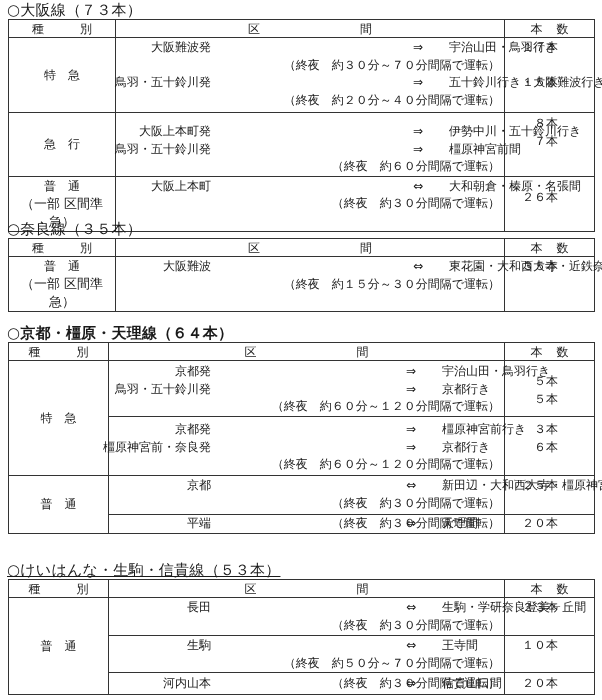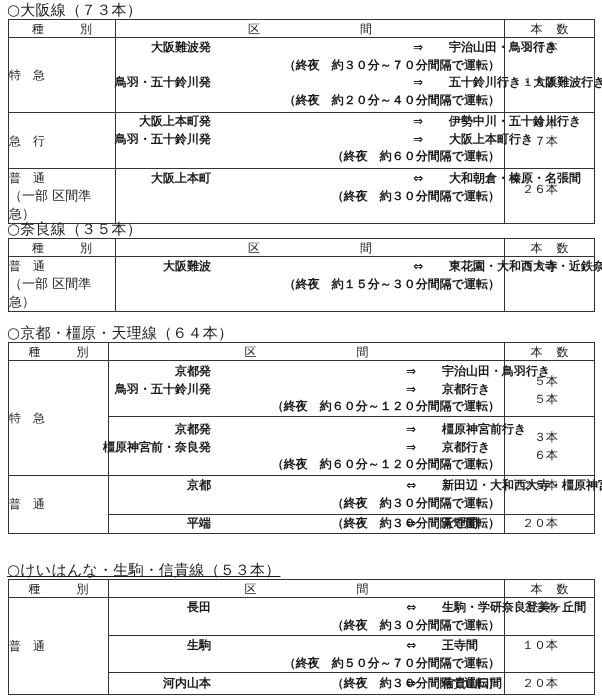--- a/index.html
+++ b/index.html
@@ -2,25 +2,25 @@
 <html><head>
 <meta charset="utf-8">
 <style>
   html, body { margin:0; padding:0; background:#ffffff; }
   body { width:602px; height:700px; position:relative; overflow:hidden;
          font-family:"DejaVu Sans","Liberation Sans",sans-serif; color:#1a1a1a; font-size:12px; }
   .sec-title { position:absolute; left:7px; font-size:15px; letter-spacing:0.2px; line-height:16px; white-space:nowrap; }
   table.tt { position:absolute; left:8px; width:586px; border-collapse:collapse; table-layout:fixed; }
   table.tt td, table.tt th { border:1px solid #333; padding:0; font-weight:normal; vertical-align:top; font-size:12px; }
   table.tt th { height:17px; line-height:16px; text-align:center; vertical-align:middle; }
-  .c-type { text-align:left; vertical-align:middle !important; line-height:18px; }
+  .c-type { text-align:center; vertical-align:middle !important; line-height:18px; }
   .c-type .sub { font-size:13px; }
   .c-route { position:relative; }
   .c-count { text-align:right; padding-right:36px !important; }
-  .line { height:17.5px; line-height:17.5px; white-space:nowrap; position:relative;font-weight:bold; }
+  .line { height:17.5px; line-height:17.5px; white-space:nowrap; position:relative; }
   .from { position:absolute; right:293px; text-align:right; }
   .arrow { position:absolute; left:292px; width:20px; text-align:center; }
   .to { position:absolute; left:333px; }
   .note { position:absolute; right:4px; }
   .cnt { height:17.5px; line-height:17.5px; }
   .gap { display:inline-block; width:36px; }
   .gap2 { display:inline-block; width:100px; }
   .gap3 { display:inline-block; width:14px; }
 </style>
 </head>
@@ -64,30 +64,30 @@
     <td class="c-count" style="padding-top:1px">
       <div class="cnt">１７本</div>
       <div class="cnt"></div>
       <div class="cnt">１５本</div>
     </td>
   </tr>
   <tr style="height:56px">
     <td class="c-type">
           <div>急　行</div>
         </td>
-    <td class="c-route" style="padding-top:0">
+    <td class="c-route" style="padding-top:10px">
       <div class="line">
             <span class="from">大阪上本町発</span>
             <span class="arrow">⇒</span>
             <span class="to">伊勢中川・五十鈴川行き</span>
           </div>
       <div class="line">
             <span class="from">鳥羽・五十鈴川発</span>
             <span class="arrow">⇒</span>
-            <span class="to">大阪上本町行き</span>
+            <span class="to">橿原神宮前間</span>
           </div>
       <div class="line">
             <span class="note">（終夜　約６０分間隔で運転）</span>
           </div>
     </td>
     <td class="c-count" style="padding-top:2px">
       <div class="cnt">８本</div>
       <div class="cnt">７本</div>
     </td>
   </tr>
@@ -141,21 +141,21 @@
             <span class="note">（終夜　約１５分～３０分間隔で運転）</span>
           </div>
     </td>
     <td class="c-count" style="padding-top:1px">
       <div class="cnt">３５本</div>
     </td>
   </tr>
 </tbody>
   </table>
 
-<div class="sec-title" style="top:325px;">○京都・橿原・天理線（６４本）</div>
+<div class="sec-title" style="top:325px;font-weight:bold;">○京都・橿原・天理線（６４本）</div>
 <table class="tt" style="top:342px;">
   <colgroup>
       <col style="width:100px">
       <col style="width:396px">
       <col style="width:90px">
     </colgroup>
   <tbody>
       <tr>
     <th><span>種</span><span class="gap"></span><span>別</span></th>
     <th><span>区</span><span class="gap2"></span><span>間</span></th>
@@ -194,21 +194,21 @@
           </div>
       <div class="line">
             <span class="from">橿原神宮前・奈良発</span>
             <span class="arrow">⇒</span>
             <span class="to">京都行き</span>
           </div>
       <div class="line">
             <span class="note">（終夜　約６０分～１２０分間隔で運転）</span>
           </div>
     </td>
-    <td class="c-count" style="padding-top:12px">
+    <td class="c-count" style="padding-top:4px">
       <div class="cnt">３本</div>
       <div class="cnt">６本</div>
     </td>
   </tr>
   <tr style="height:39px">
     <td class="c-type" rowspan="2">
           <div>普　通</div>
         </td>
     <td class="c-route" style="padding-top:1px">
       <div class="line">

